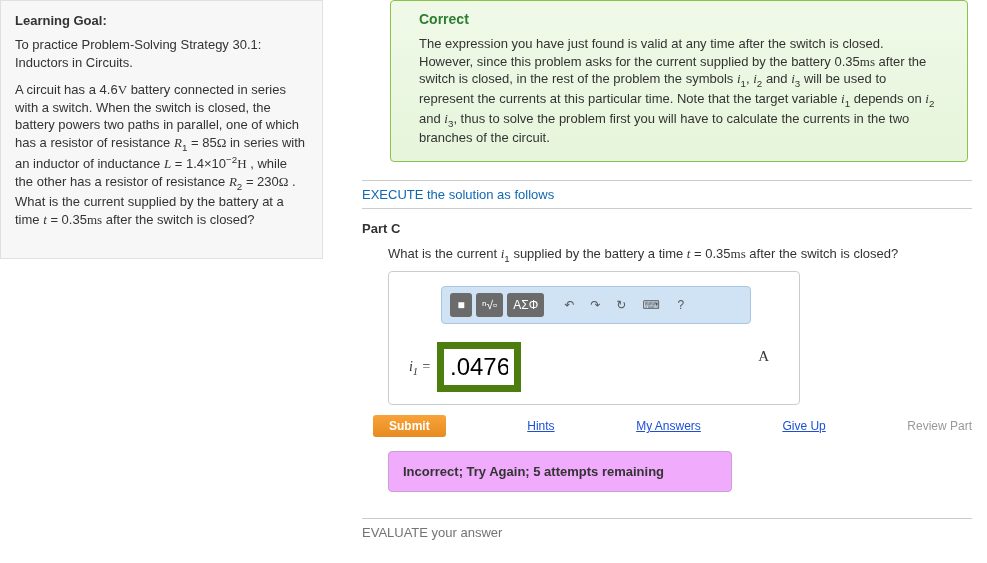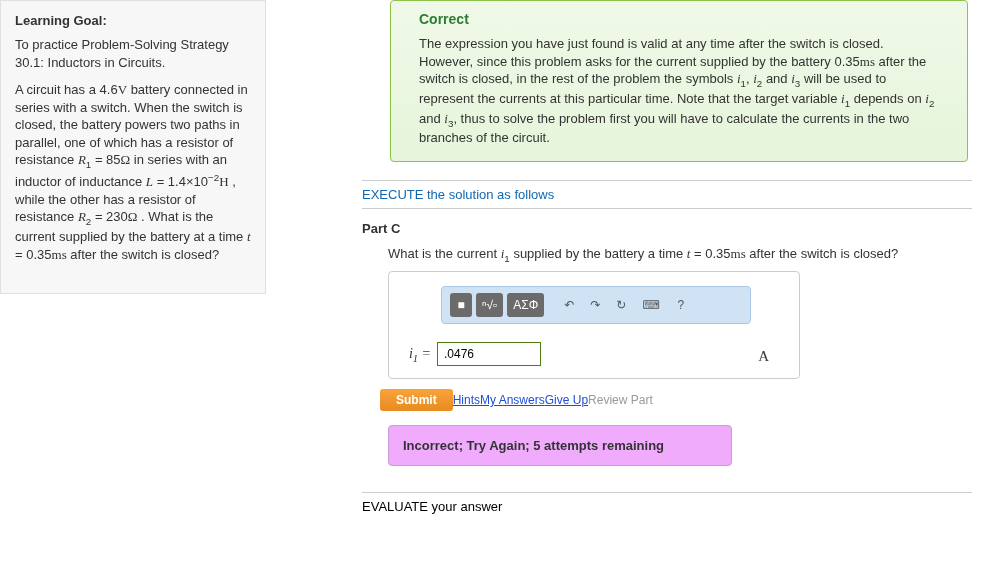--- a/index.html
+++ b/index.html
@@ -1,17 +1,17 @@
 <!DOCTYPE html>
 <html><head>
 <meta charset="utf-8">
 <style>
 * { box-sizing: border-box; margin: 0; padding: 0; }
 body { font-family: Arial, Helvetica, sans-serif; font-size: 13px; color: #333; background: #fff; width: 987px; height: 563px; overflow: hidden; position: relative; }
-.sidebar { position: absolute; left: 0; top: 0; width: 266px; background: #f7f7f7; padding: 12px 14px 20px 14px; border: 1px solid #e0e0e0; }
+.sidebar { position: absolute; left: 0; top: 0; width: 323px; background: #f7f7f7; padding: 12px 14px 20px 14px; border: 1px solid #e0e0e0; }
 .sidebar h3 { font-size: 13px; font-weight: bold; margin-bottom: 8px; }
 .sidebar p { font-size: 13px; line-height: 1.35; margin-bottom: 10px; color: #333; }
 .math { font-family: "Times New Roman", serif; }
 .italic { font-style: italic; }
 sub { font-size: 0.75em; }
 sup { font-size: 0.75em; }
 .main { position: absolute; left: 362px; top: 0; width: 610px; }
 .correct-box { border: 1px solid #8bc34a; background: linear-gradient(#f0f9e8,#e6f5db); border-radius: 4px; padding: 10px 28px 14px 28px; margin-left: 28px; margin-right: 4px; margin-top: 0; margin-bottom: 18px; }
 .correct-box .ctitle { color: #2e7d32; font-weight: bold; font-size: 14px; margin-bottom: 8px; }
 .correct-box .cbody { font-size: 13px; line-height: 1.35; color: #333; }
@@ -19,28 +19,28 @@
 .part-label { font-weight: bold; font-size: 13px; margin-bottom: 10px; }
 .question { font-size: 13px; margin-bottom: 8px; margin-left: 26px; }
 .instr { font-size: 13px; font-weight: bold; margin-bottom: 14px; margin-left: 26px; }
 .answer-box { border: 1px solid #ccc; border-radius: 4px; width: 412px; margin-left: 26px; position: relative; padding-bottom: 12px; }
 .toolbar { background: #cfe3f5; border: 1px solid #a9c6e2; border-radius: 4px; margin: 14px 14px 18px 52px; padding: 6px 8px; display: flex; align-items: center; gap: 4px; width: 310px; }
 .tb-btn { background: #6b6b6b; color: #fff; border-radius: 3px; padding: 4px 6px; font-size: 12px; display: inline-flex; align-items: center; justify-content: center; min-width: 22px; height: 24px; cursor: pointer; }
 .tb-btn.light { background: transparent; color: #555; }
 .tb-sep { flex: 0 0 6px; }
 .answer-row { display: flex; align-items: center; margin-left: 8px; }
 .var-label { font-family: "Times New Roman", serif; font-style: italic; font-size: 14px; margin-right: 6px; min-width: 34px; text-align: right; }
-.answer-input { border: 1px solid #4d7c0f; font-size: 12px; padding: 4px 6px; width: 104px; font-family: Arial, sans-serif; }
+.answer-input { border: 7px solid #4d7c0f; font-size: 24px; padding: 4px 6px; width: 84px; font-family: Arial, sans-serif; }
 .unit { position: absolute; right: 30px; top: 76px; font-family: "Times New Roman", serif; font-size: 15px; }
-.submit-row { margin-left: 18px; margin-top: 10px; display: flex; align-items: center; font-size: 12px; }
+.submit-row { margin-left: 11px; margin-top: 10px; display: flex; align-items: center; gap: 14px; font-size: 12px; justify-content: space-between; }
 .submit-btn { background: linear-gradient(#f8a33b,#e78b1f); color: #fff; border: none; border-radius: 3px; padding: 4px 16px; font-weight: bold; font-size: 12px; cursor: pointer; }
 .link { color: #1d4ed8; text-decoration: underline; cursor: pointer; font-size: 12px; }
 .link.disabled { color: #999; text-decoration: none; cursor: default; }
 .feedback { margin-left: 26px; margin-top: 14px; border: 1px solid #c99fd6; background: #f0abfc; border-radius: 4px; padding: 12px 14px; width: 344px; font-weight: bold; font-size: 13px; color: #333; }
-.eval-hdr { color: #000000; font-size: 13px; padding: 6px 0; border-top: 1px solid #ccc; margin-top: 26px; }
+.eval-hdr { color: #737373; font-size: 13px; padding: 6px 0; border-top: 1px solid #ccc; margin-top: 26px; }
 </style>
 </head>
 <body>
 
 <div class="sidebar">
   <h3>Learning Goal:</h3>
   <p>To practice Problem-Solving Strategy 30.1: Inductors in Circuits.</p>
   <p>
     <span>A circuit has a 4.6</span><span class="math">V</span><span> battery connected in series with a switch. When the switch is closed, the battery powers two paths in parallel, one of which has a resistor of resistance </span><span class="math italic">R</span><sub>1</sub><span> = 85</span><span class="math">Ω</span><span> in series with an inductor of inductance </span><span class="math italic">L</span><span> = 1.4×10</span><sup>−2</sup><span class="math">H</span><span> , while the other has a resistor of resistance </span><span class="math italic">R</span><sub>2</sub><span> = 230</span><span class="math">Ω</span><span> . What is the current supplied by the battery at a time </span><span class="math italic">t</span><span> = 0.35</span><span class="math">ms</span><span> after the switch is closed?</span>
   </p>

